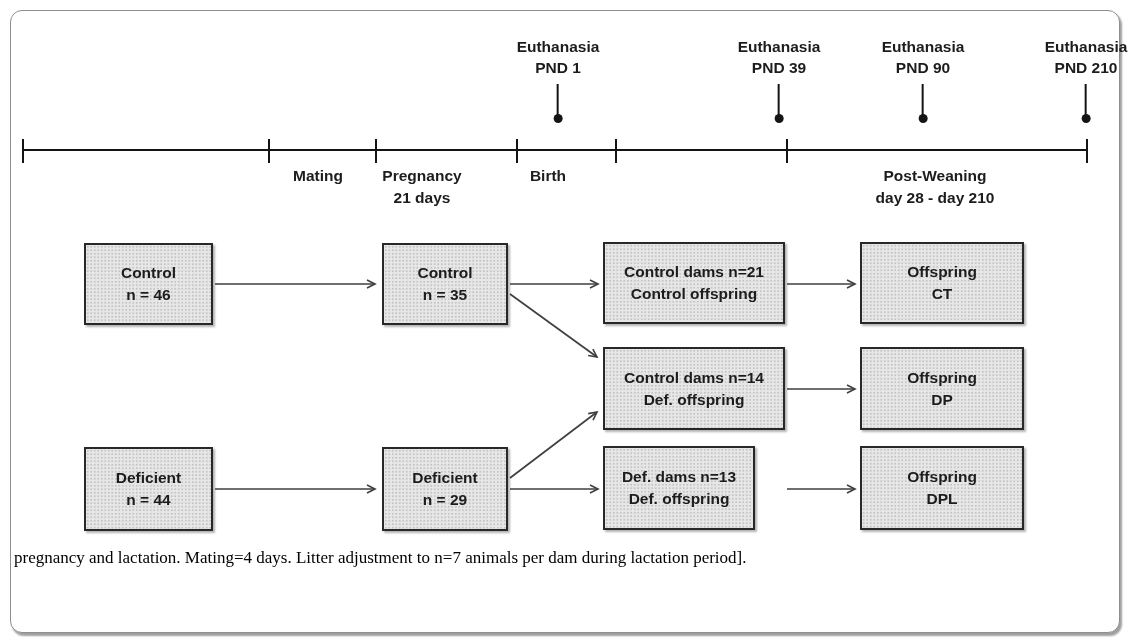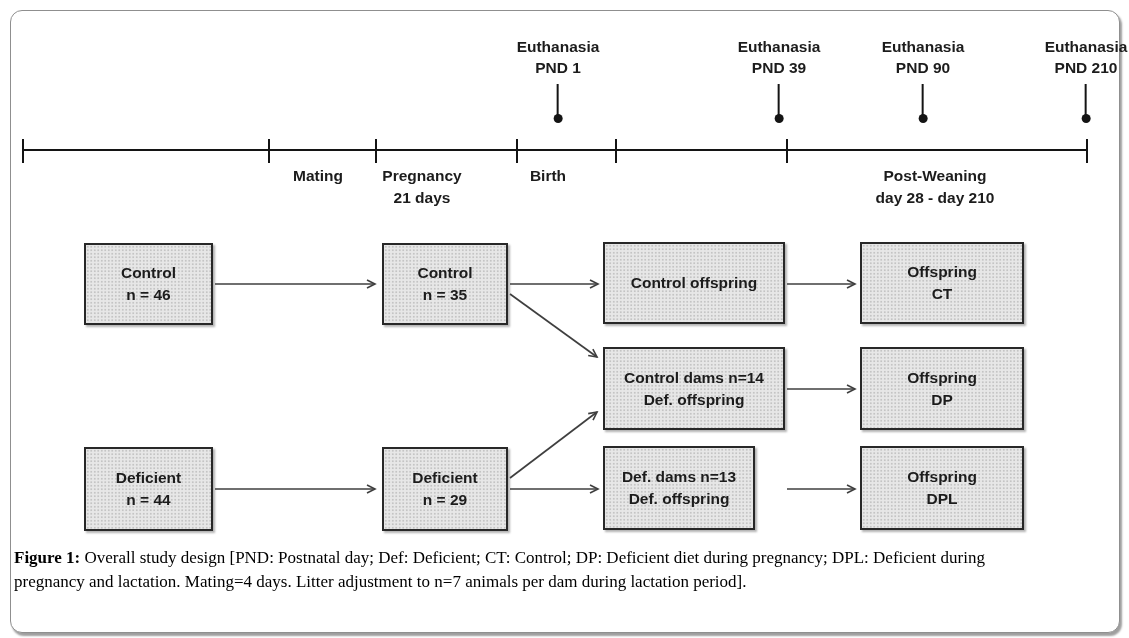--- a/index.html
+++ b/index.html
@@ -103,20 +103,21 @@
 
   <div class="fbox" style="left:84px;top:243px;width:129px;height:82px">
     <span>Control</span>
     <span>n = 46</span>
   </div>
   <div class="fbox" style="left:382px;top:243px;width:126px;height:82px">
     <span>Control</span>
     <span>n = 35</span>
   </div>
   <div class="fbox" style="left:603px;top:242px;width:182px;height:82px">
+    <span>Control dams n=21</span>
     <span>Control offspring</span>
   </div>
   <div class="fbox" style="left:860px;top:242px;width:164px;height:82px">
     <span>Offspring</span>
     <span>CT</span>
   </div>
   <div class="fbox" style="left:603px;top:347px;width:182px;height:83px">
     <span>Control dams n=14</span>
     <span>Def. offspring</span>
   </div>
@@ -152,18 +153,15 @@
     <line x1="510" y1="294" x2="597" y2="357" stroke="#3f3f3f" stroke-width="1.7" marker-end="url(#ah)"></line>
     <line x1="787" y1="284" x2="855" y2="284" stroke="#3f3f3f" stroke-width="1.7" marker-end="url(#ah)"></line>
     <line x1="787" y1="389" x2="855" y2="389" stroke="#3f3f3f" stroke-width="1.7" marker-end="url(#ah)"></line>
     <line x1="215" y1="489" x2="375" y2="489" stroke="#3f3f3f" stroke-width="1.7" marker-end="url(#ah)"></line>
     <line x1="510" y1="489" x2="598" y2="489" stroke="#3f3f3f" stroke-width="1.7" marker-end="url(#ah)"></line>
     <line x1="510" y1="478" x2="597" y2="412" stroke="#3f3f3f" stroke-width="1.7" marker-end="url(#ah)"></line>
     <line x1="787" y1="489" x2="855" y2="489" stroke="#3f3f3f" stroke-width="1.7" marker-end="url(#ah)"></line>
   </svg>
 
   <div class="caption">
-    <div class="cline">
-      <strong>Figure 1:</strong><span> Overall study design [PND: Postnatal day; Def: Deficient; CT: Control; DP: Deficient diet during pregnancy; DPL: Deficient during</span>
-    </div>
     <div class="cline">pregnancy and lactation. Mating=4 days. Litter adjustment to n=7 animals per dam during lactation period].</div>
   </div>
 </div>
 
 </body></html>

